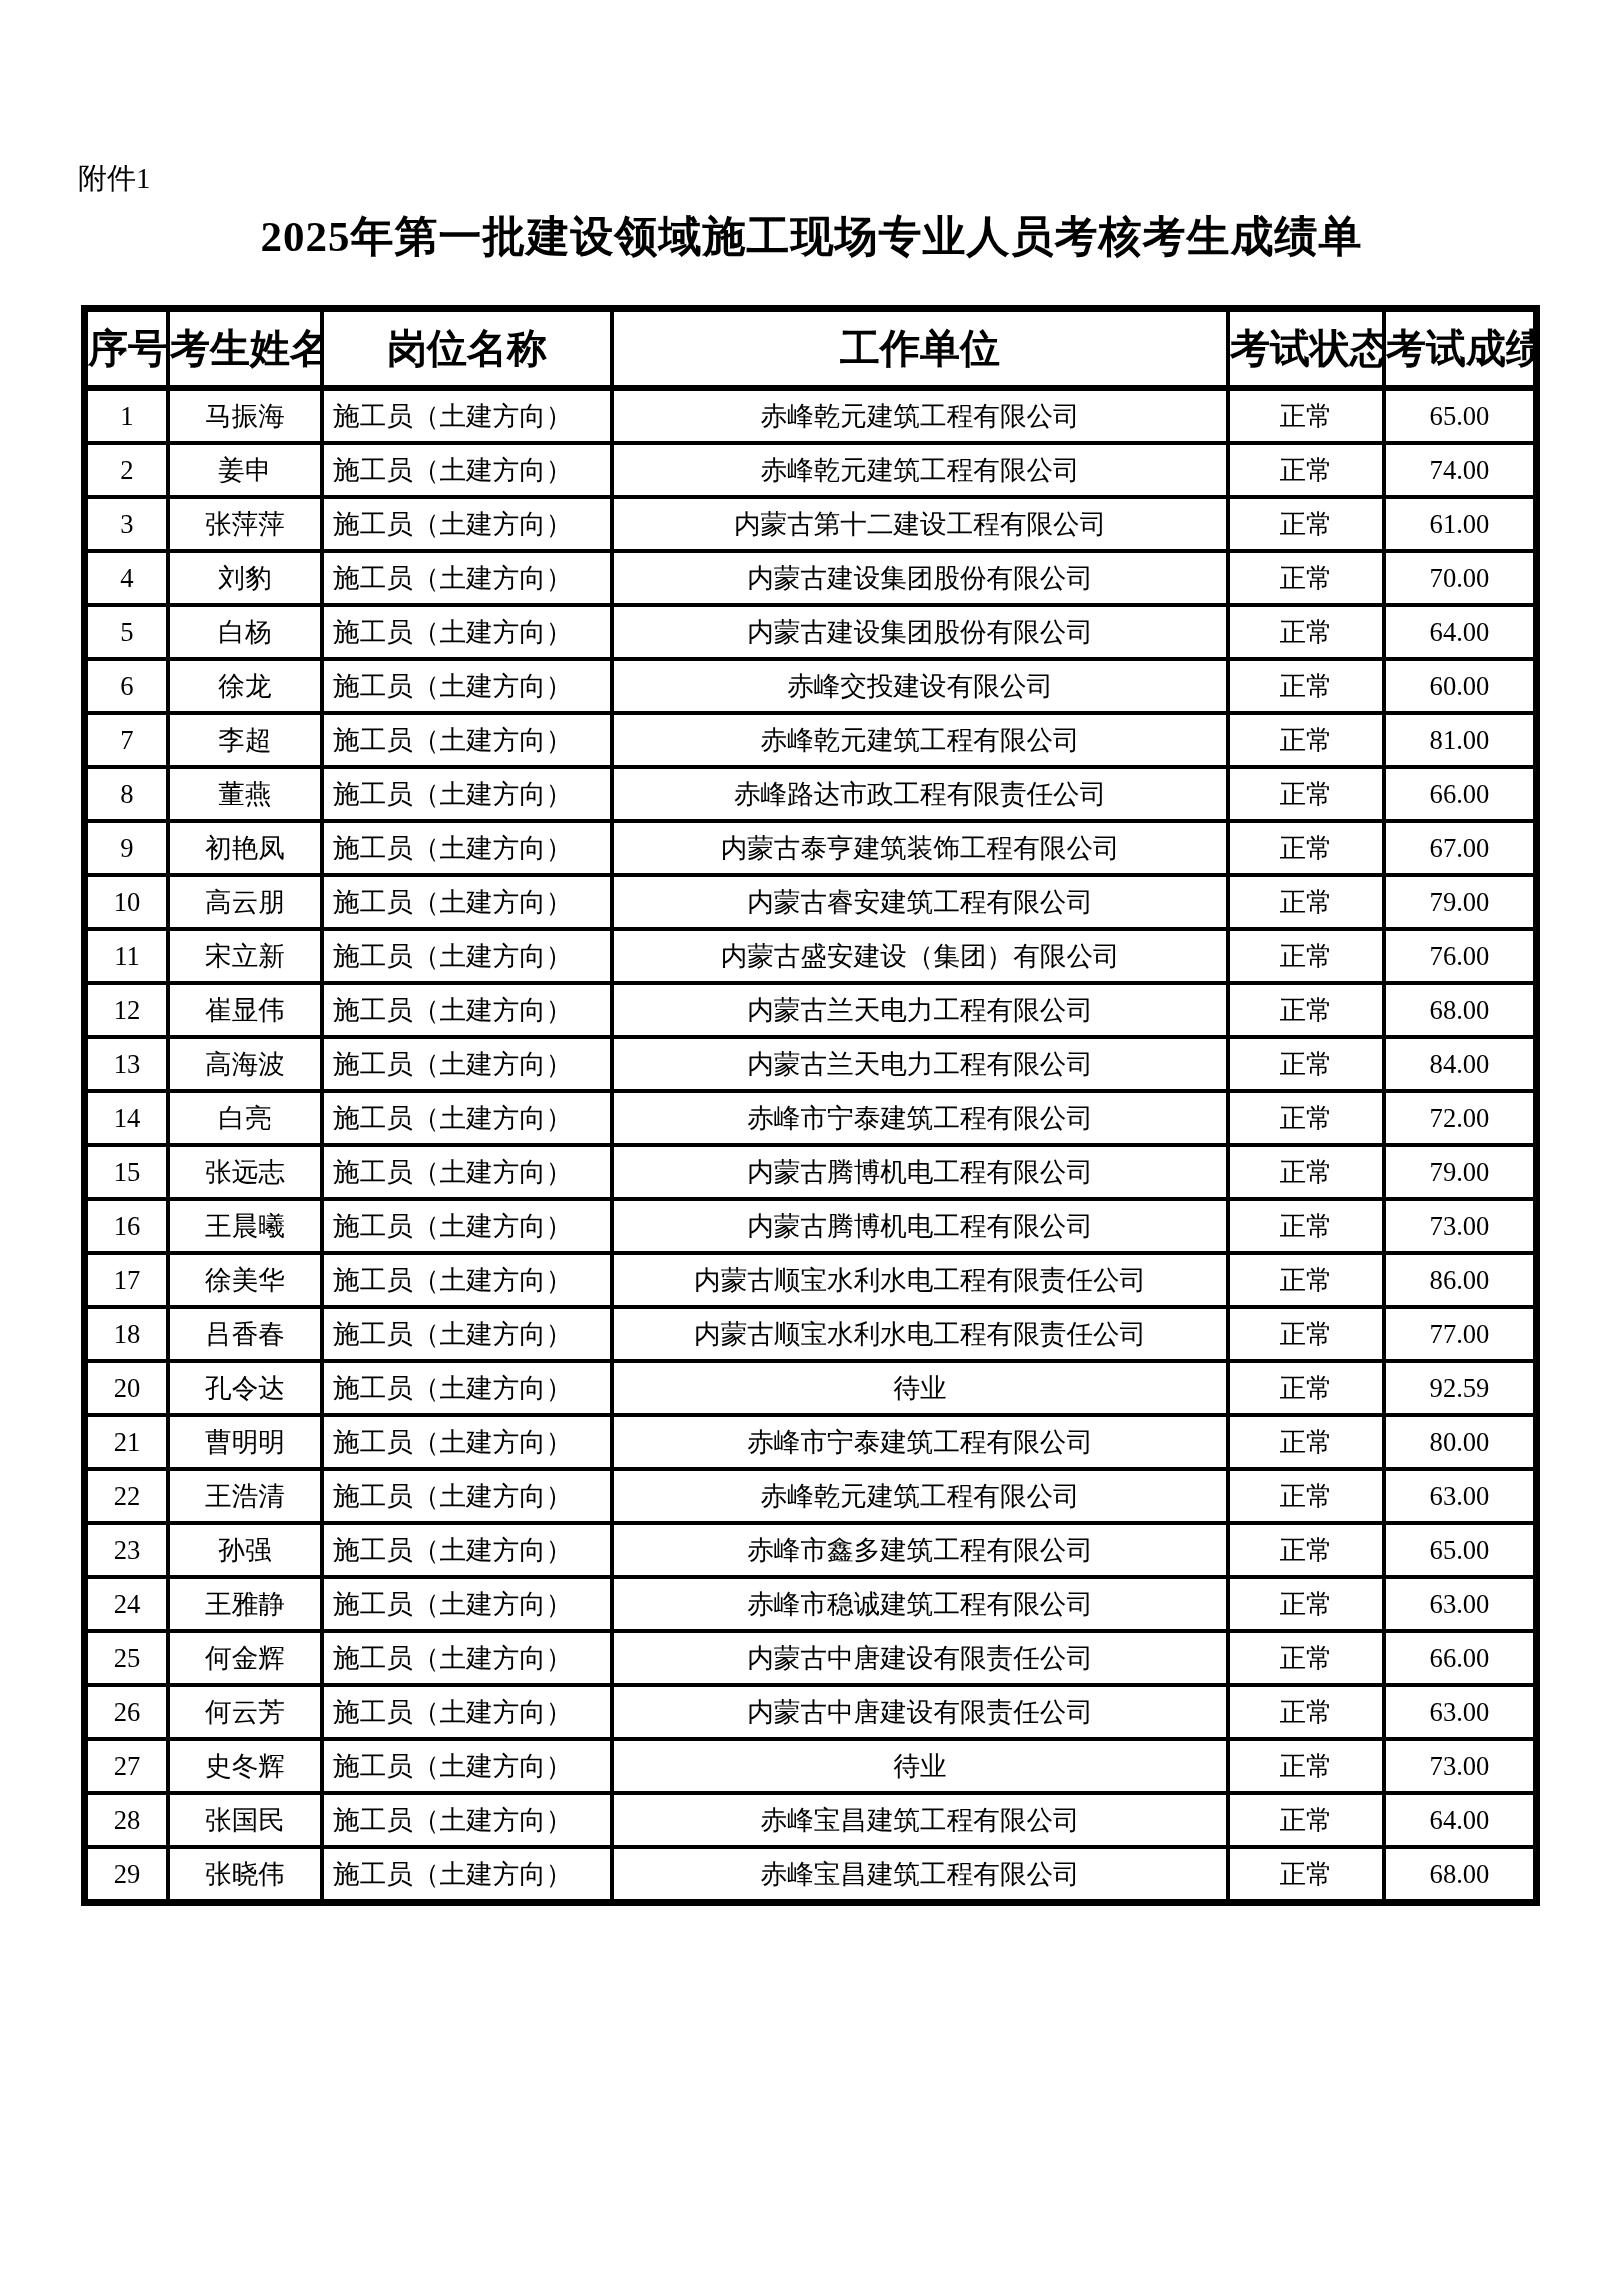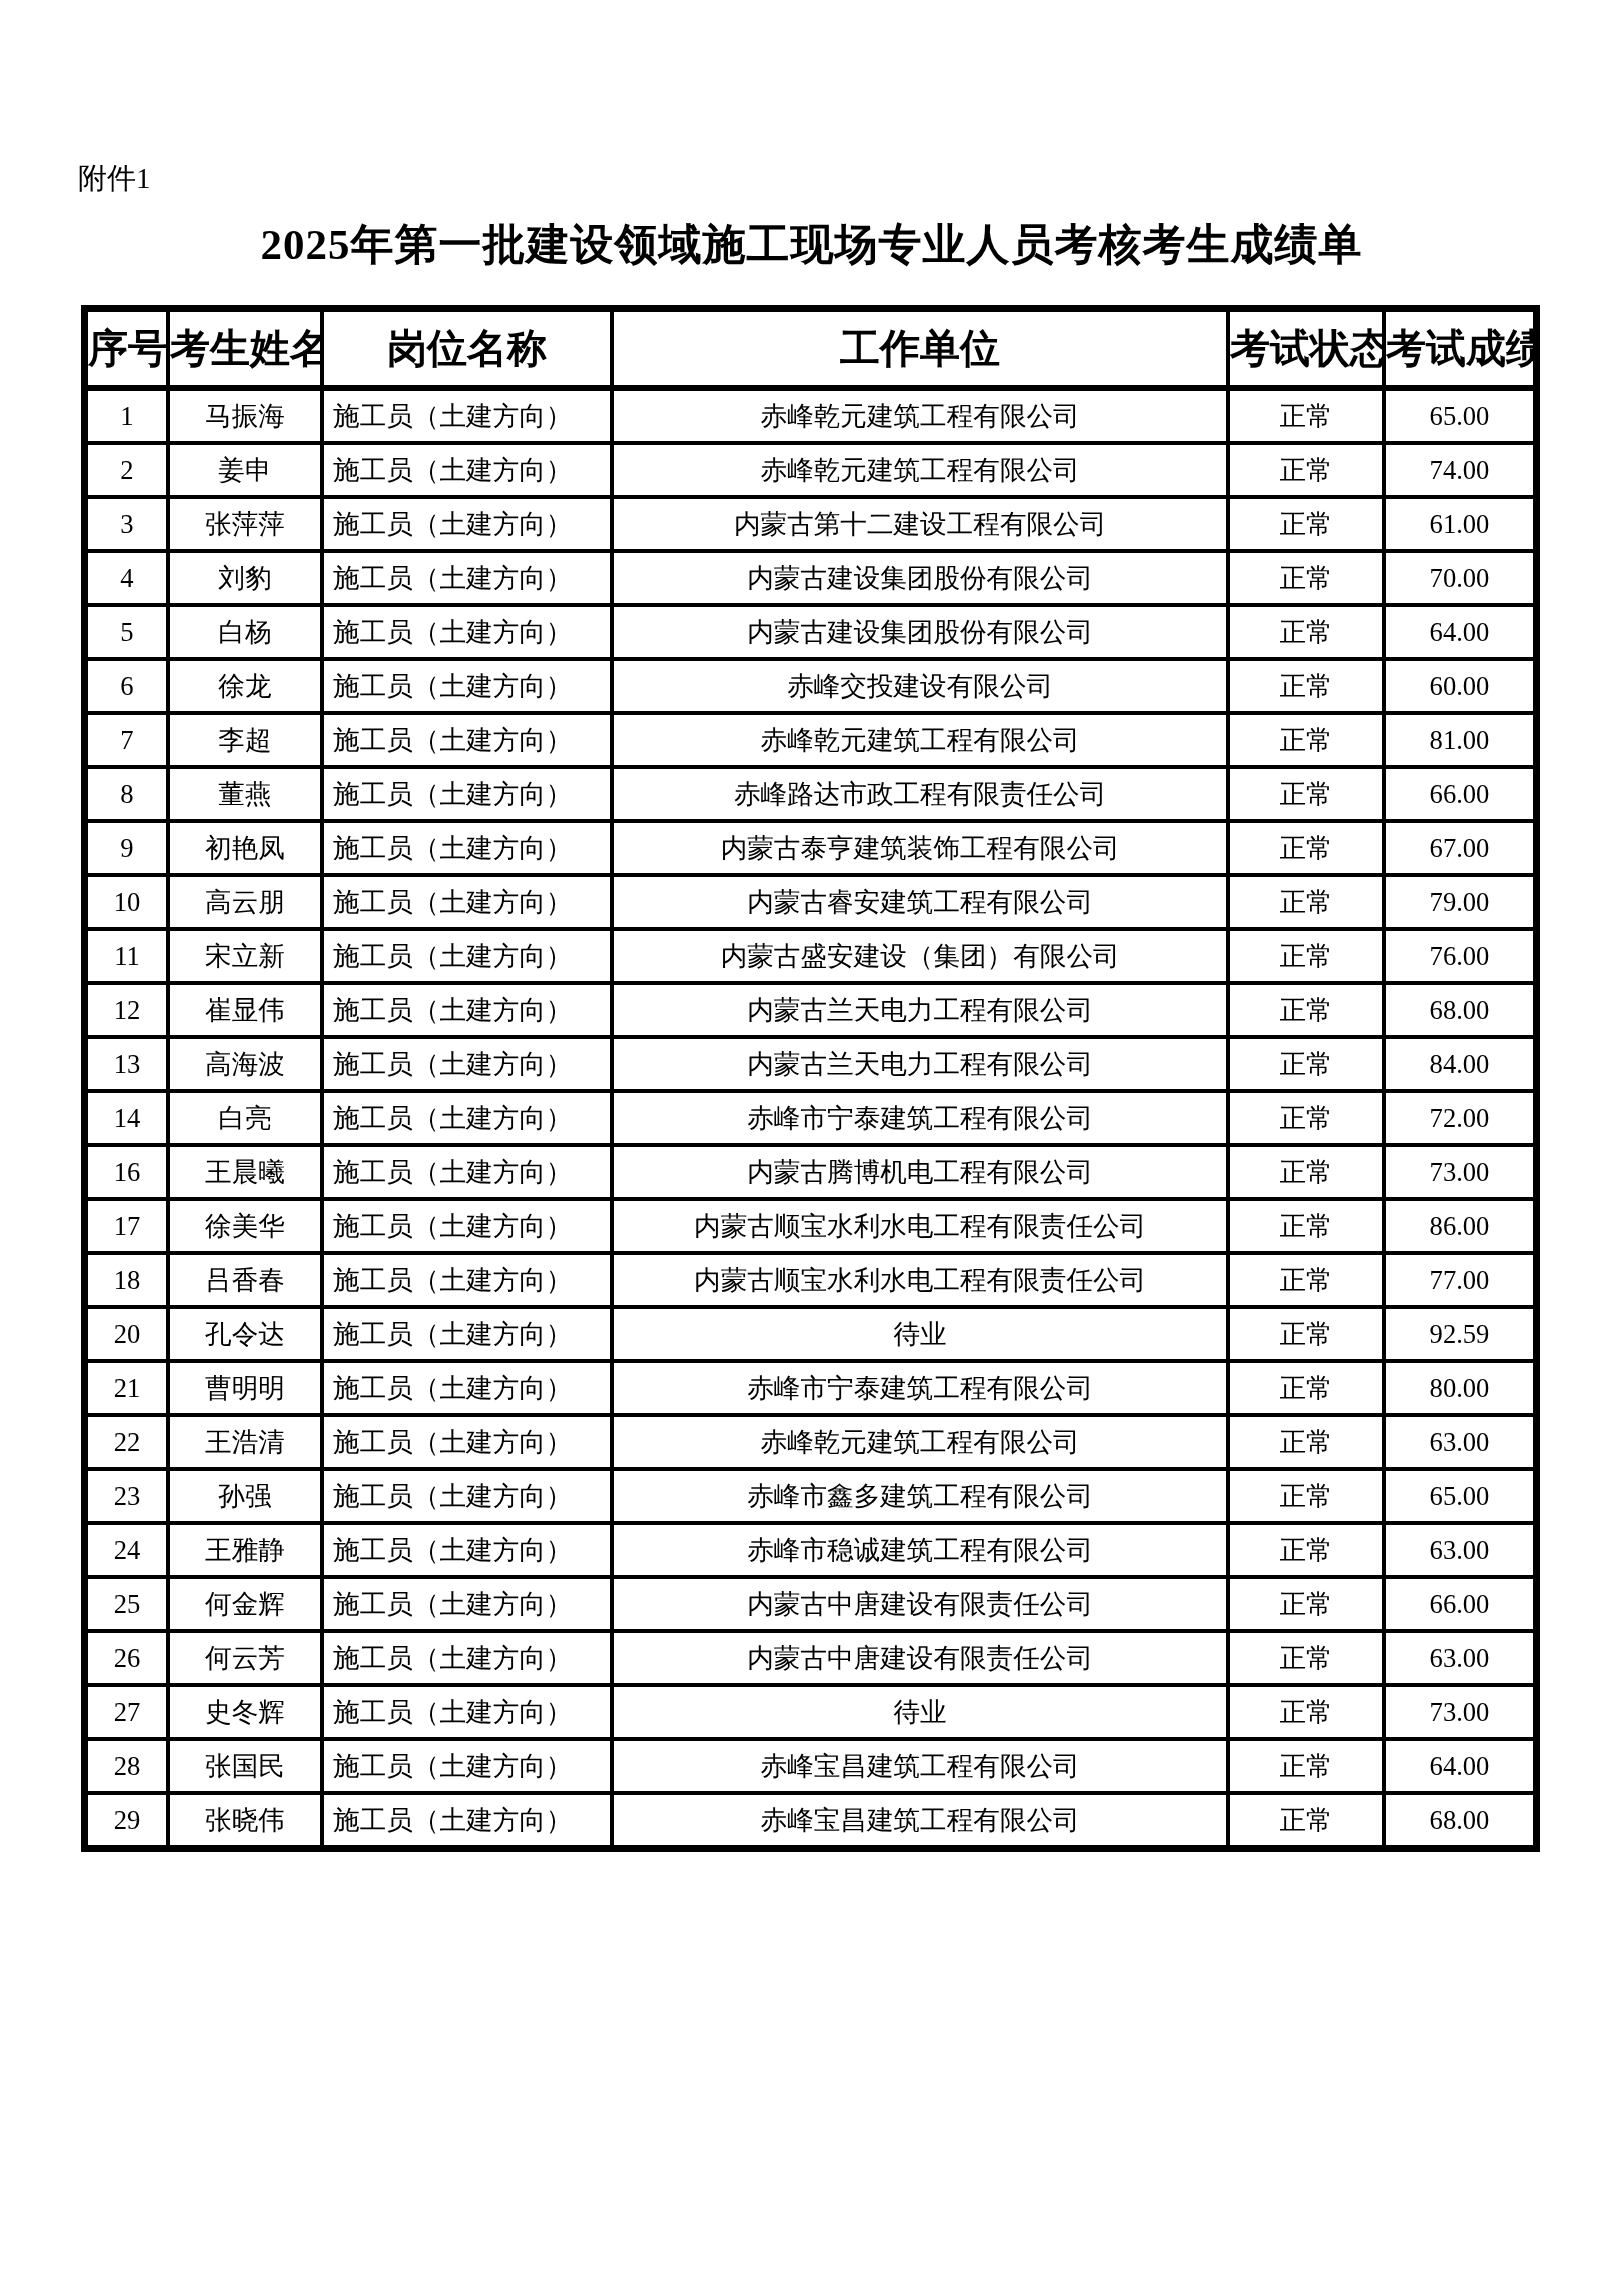--- a/index.html
+++ b/index.html
@@ -21,21 +21,21 @@
     position: absolute;
     left: 78px;
     top: 163px;
     font-size: 29px;
     line-height: 1.1;
     white-space: nowrap;
   }
   .doc-title {
     position: absolute;
     left: 0;
-    top: 216px;
+    top: 208px;
     width: 1623px;
     text-align: center;
     font-size: 43px;
     font-weight: bold;
     letter-spacing: 1px;
     white-space: nowrap;
   }
   table.score-table {
     position: absolute;
     left: 81px;
@@ -211,20 +211,28 @@
         </tr>
         <tr>
           <td class="c0">14</td>
           <td class="c1">白亮</td>
           <td class="c2">施工员（土建方向）</td>
           <td class="c3">赤峰市宁泰建筑工程有限公司</td>
           <td class="c4">正常</td>
           <td class="c5">72.00</td>
         </tr>
         <tr>
+          <td class="c0">15</td>
+          <td class="c1">张远志</td>
+          <td class="c2">施工员（土建方向）</td>
+          <td class="c3">内蒙古腾博机电工程有限公司</td>
+          <td class="c4">正常</td>
+          <td class="c5">79.00</td>
+        </tr>
+        <tr>
           <td class="c0">16</td>
           <td class="c1">王晨曦</td>
           <td class="c2">施工员（土建方向）</td>
           <td class="c3">内蒙古腾博机电工程有限公司</td>
           <td class="c4">正常</td>
           <td class="c5">73.00</td>
         </tr>
         <tr>
           <td class="c0">17</td>
           <td class="c1">徐美华</td>

